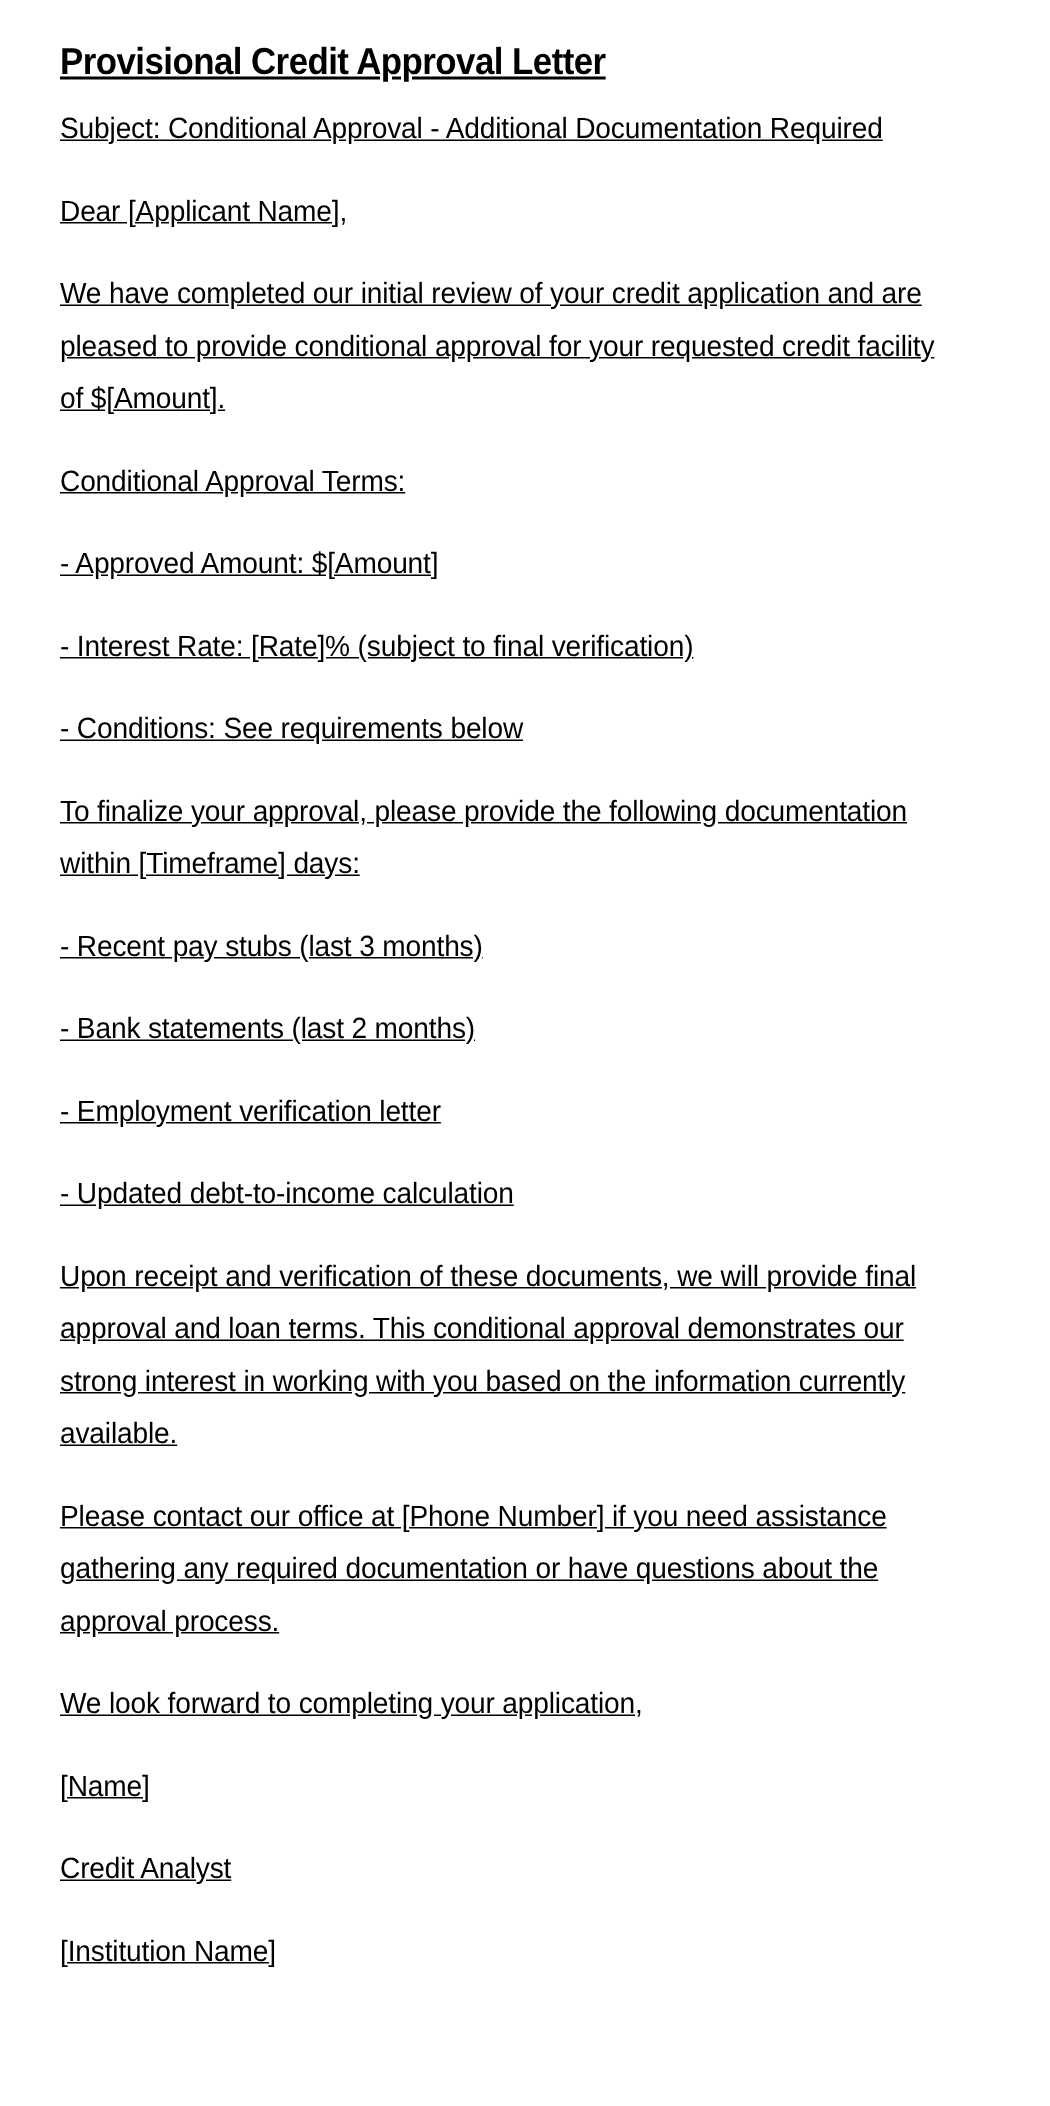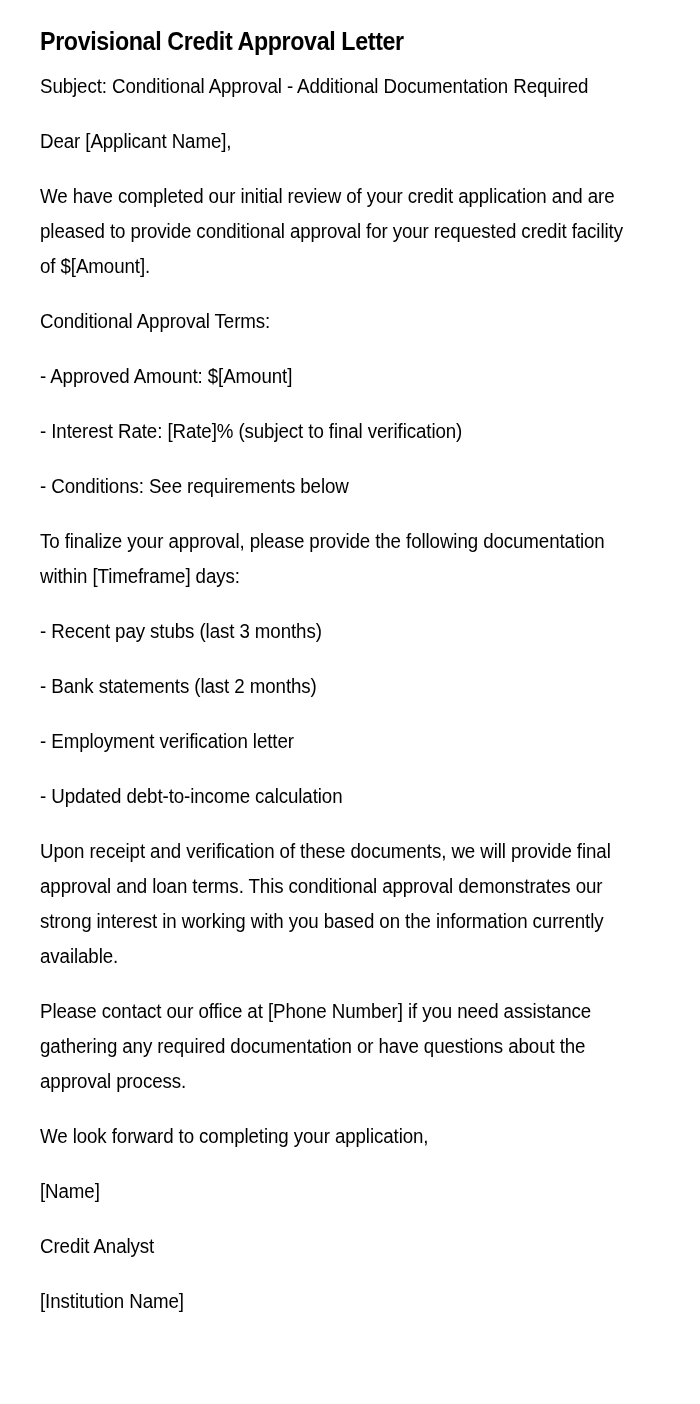--- a/index.html
+++ b/index.html
@@ -6,20 +6,21 @@
     body {
       width: 700px;
       height: 1404px;
       overflow: hidden;
       font-family: "Liberation Sans", sans-serif;
       color: #000000;
     }
     .page {
       padding: 24px 40px 0 40px;
       width: 600px;
+      text-decoration: underline;
     }
     h1 {
       font-family: "Liberation Sans", sans-serif;
       font-weight: 700;
       font-size: 25px;
       line-height: 34px;
       margin: 0 0 11px 0;
       letter-spacing: -0.4px;
       transform: scaleX(0.93);
       transform-origin: left center;

